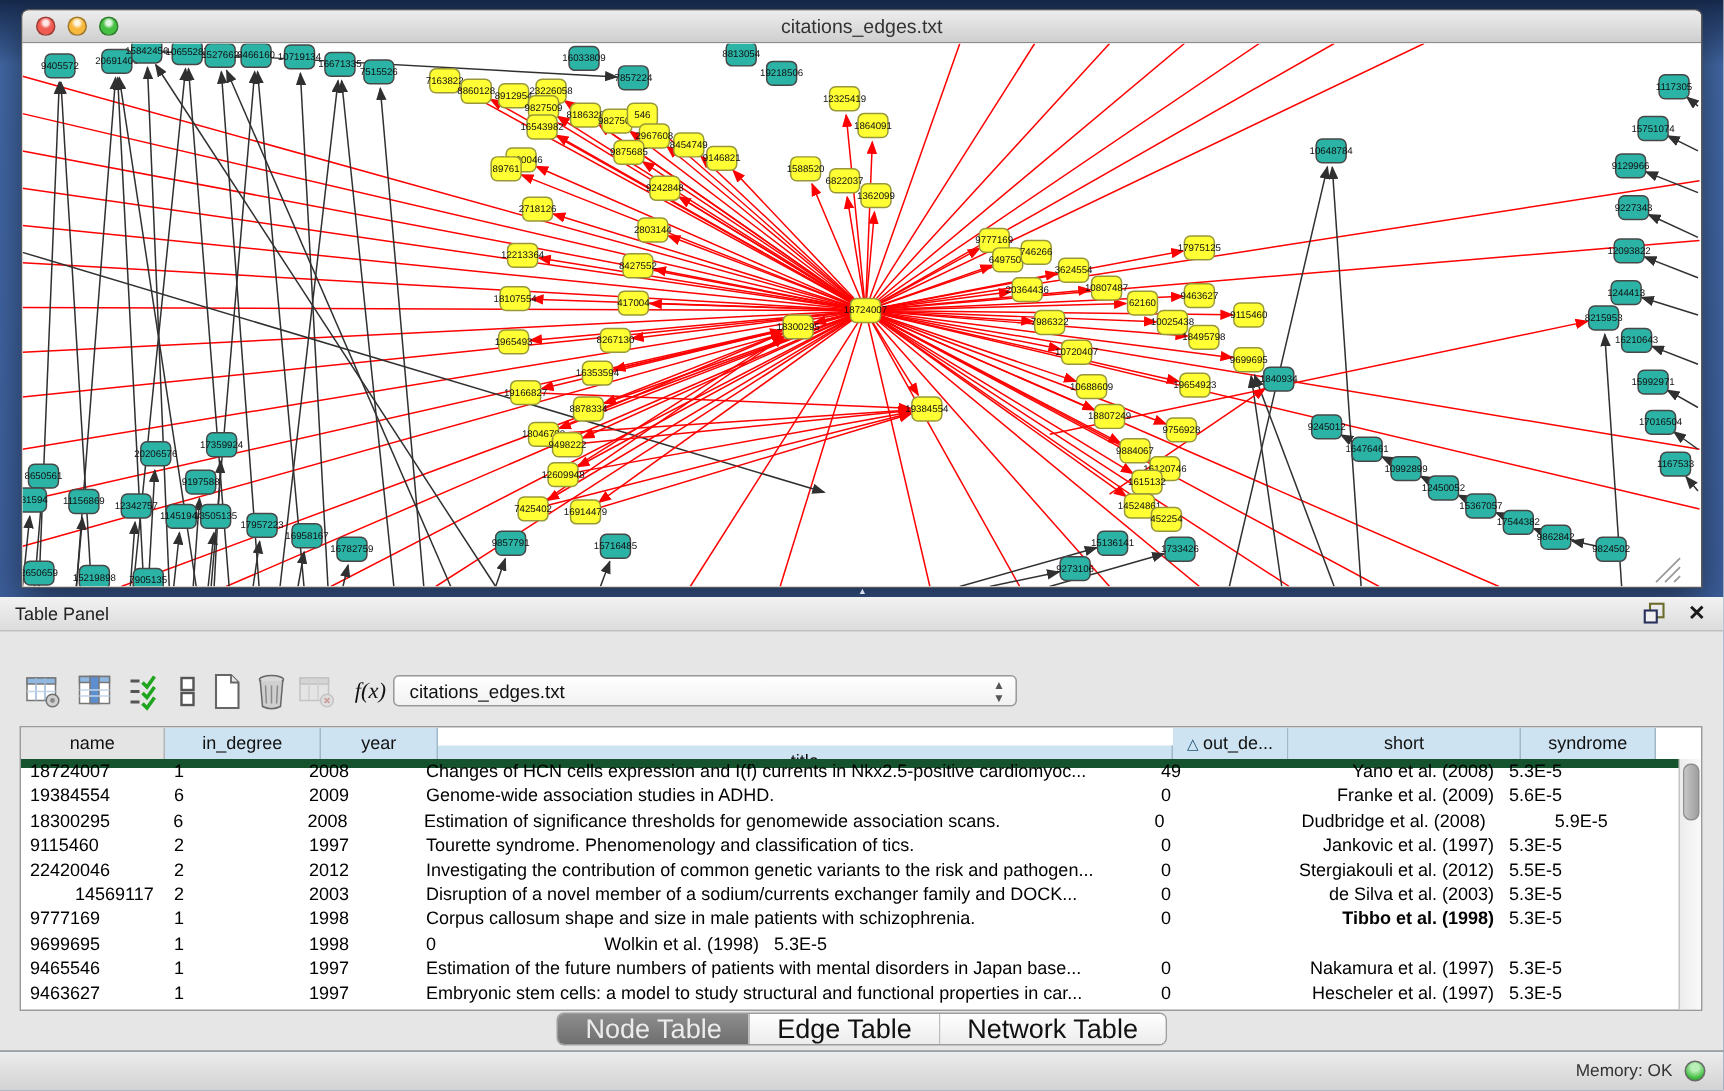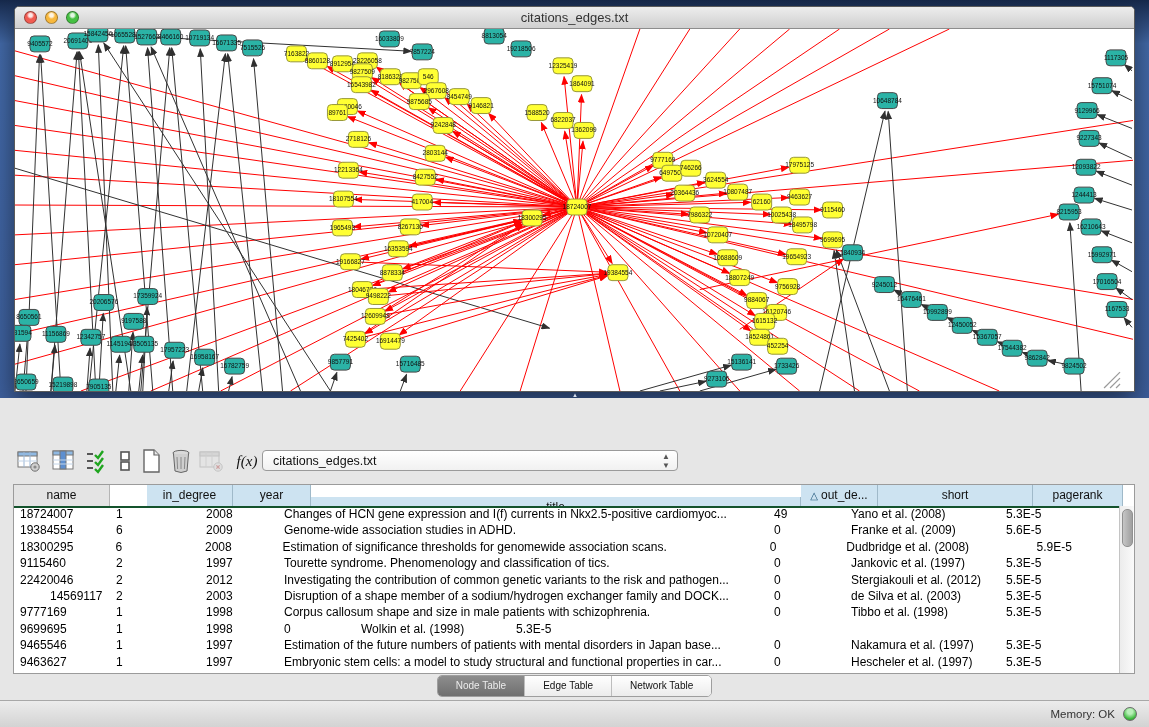--- a/index.html
+++ b/index.html
@@ -28,37 +28,37 @@
   .toolbar{position:absolute;left:0;top:50px;height:28px;width:100%;}
   .tb-icon{position:absolute;top:0;width:26px;height:26px;border:none;background:transparent;padding:0;cursor:pointer;}
   .fx{font-family:"Liberation Serif",serif;font-style:italic;font-size:15px;color:#111;}
   .combo{position:absolute;left:262px;top:2px;width:416px;height:21px;border:1px solid #9a9a9a;border-radius:4px;
       background:linear-gradient(#ffffff,#f1f1f1);font-size:12.5px;color:#111;line-height:21px;padding-left:10px;
       box-sizing:border-box;cursor:pointer;}
   .combo .arrows{position:absolute;right:7px;top:1px;font-size:8px;line-height:9px;color:#555;text-align:center;}
   
   .table-frame{position:absolute;left:13px;top:86px;width:1122px;height:190px;border:1px solid #9b9b9b;
       background:#fff;box-sizing:border-box;overflow:hidden;}
-  .thead{display:flex;height:21px;border-bottom:2px solid #14532d;}
+  .thead{display:flex;height:21px;border-bottom:6px solid #14532d;}
   .th{box-sizing:border-box;border-right:1px solid #9fb9c9;background:#cde3f1;font-size:12px;color:#111;
       text-align:center;line-height:20px;overflow:hidden;white-space:nowrap;cursor:pointer;}
   .th.first{background:#e4e4e4;border-right:1px solid #b5b5b5;}
   .sort-tri{color:#1a5276;font-size:10px;margin-right:3px;}
   .tbody{position:absolute;left:0;top:21px;right:14px;bottom:0;}
   .tr{display:flex;height:16.4px;cursor:default;}
   .td{box-sizing:border-box;font-size:12px;color:#000;white-space:nowrap;overflow:hidden;padding:1px 4px 0 6px;}
-  .td.c{text-align:left;}
+  .td.c{text-align:right;}
   .vscroll{position:absolute;right:0;top:21px;bottom:0;width:14px;border-left:1px solid #c4c4c4;
       background:linear-gradient(90deg,#ececec,#fafafa);}
   .vthumb{position:absolute;left:2px;top:3px;width:9px;height:36px;border-radius:5px;
       background:linear-gradient(90deg,#c6c6c6,#9f9f9f);border:1px solid #909090;cursor:pointer;}
   
   .tabs{position:absolute;left:0;top:277px;width:100%;height:20px;display:flex;justify-content:center;}
   .tabgroup{display:flex;border:1px solid #9e9e9e;border-radius:5px;overflow:hidden;height:20px;background:#fff;}
-  .tab{font-size:10px;line-height:20px;padding:0 18px;color:#111;background:linear-gradient(#ffffff,#ececec);
+  .tab{font-size:18px;line-height:20px;padding:0 18px;color:#111;background:linear-gradient(#ffffff,#ececec);
       border-right:1px solid #bdbdbd;cursor:pointer;text-align:center;}
   .tab:last-child{border-right:none;}
   .tab.active{background:linear-gradient(#8d8d8d,#6f6f6f);color:#ececec;}
   
   .status-bar{position:absolute;left:0;top:700px;width:1149px;height:27px;
       background:linear-gradient(#ececec,#d2d2d2);border-top:1px solid #a8a8a8;}
   .mem{position:absolute;right:34px;top:7px;font-size:11.5px;color:#333;}
   .mem-dot{position:absolute;right:12px;top:6px;width:14px;height:14px;border-radius:50%;
       border:1px solid #6a6a6a;box-sizing:border-box;cursor:pointer;
       background:radial-gradient(circle at 50% 30%,#b8f0b8 0 25%,#3cba3c 70%,#2a8f2a 100%);}
@@ -736,20 +736,28 @@
           <line x1="1091" y1="361" x2="1107" y2="345" stroke="#9a9a9a" stroke-width="1.2"></line>
           <line x1="1097" y1="361" x2="1107" y2="351" stroke="#9a9a9a" stroke-width="1.2"></line>
           <line x1="1103" y1="361" x2="1107" y2="357" stroke="#9a9a9a" stroke-width="1.2"></line>
         </g>
     </svg>
   </div>
 </div>
 <div class="divider-grip">▴</div>
 
 <div class="table-panel">
+  <div class="panel-header">
+    <span class="ph-title">Table Panel</span>
+    <svg class="float-btn" viewBox="0 0 16 16">
+      <rect x="5" y="1.5" width="9" height="9" fill="none" stroke="#6b6b2a" stroke-width="1.4"></rect>
+      <rect x="1.5" y="6" width="8" height="8" fill="#f0f0f0" stroke="#27315c" stroke-width="1.4"></rect>
+    </svg>
+    <span class="close-btn">✕</span>
+  </div>
 
   <div class="toolbar">
     <button class="tb-icon" style="left:16px" title="">
       <svg viewBox="0 0 26 26">
           <rect x="2" y="4" width="19" height="15" fill="#fff" stroke="#777"></rect>
         <rect x="2" y="4" width="19" height="4" fill="#8fb9e3" stroke="#777"></rect>
         <line x1="8" y1="4" x2="8" y2="19" stroke="#9ab6d6"></line>
           <line x1="14" y1="4" x2="14" y2="19" stroke="#9ab6d6"></line>
         <line x1="2" y1="13" x2="21" y2="13" stroke="#c2d4e8"></line>
         <circle cx="19" cy="19" r="4.2" fill="#cfcfcf" stroke="#707070"></circle>
@@ -805,33 +813,33 @@
     <button class="tb-icon fx" style="left:230px;width:34px">f(x)</button>
     <div class="combo">
       <span>citations_edges.txt</span>
       <span class="arrows">▲<br>▼</span>
     </div>
   </div>
 
   <div class="table-frame">
     <div class="thead" id="thead">
         <div class="th first" style="width: 96px;">name</div>
-        <div class="th" style="width: 86px; margin-left: 37px;">in_degree</div>
+        <div class="th" style="width: 104px;">in_degree</div>
         <div class="th" style="width: 78px;">year</div>
         <div class="th" style="width: 490px; margin-top: 12px;">title</div>
         <div class="th" style="width: 77px;"><span class="sort-tri">△</span>out_de...</div>
         <div class="th" style="width: 155px;">short</div>
-        <div class="th" style="width: 90px;">pagerank</div>
+        <div class="th" style="width: 90px;">syndrome</div>
       </div>
     <div class="tbody" id="tbody">
         <div class="tr">
           <div class="td" style="width: 96px;">18724007</div>
           <div class="td" style="width: 90px;">1</div>
           <div class="td" style="width: 78px;">2008</div>
-          <div class="td" style="width: 490px;">Changes of HCN gene expression and I(f) currents in Nkx2.5-positive cardiomyoc...</div>
+          <div class="td" style="width: 490px;">Changes of HCN cells expression and I(f) currents in Nkx2.5-positive cardiomyoc...</div>
           <div class="td" style="width: 77px;">49</div>
           <div class="td c" style="width: 155px;">Yano et al. (2008)</div>
           <div class="td" style="width: 90px;">5.3E-5</div>
         </div>
         <div class="tr">
           <div class="td" style="width: 96px;">19384554</div>
           <div class="td" style="width: 90px;">6</div>
           <div class="td" style="width: 78px;">2009</div>
           <div class="td" style="width: 490px;">Genome-wide association studies in ADHD.</div>
           <div class="td" style="width: 77px;">0</div>
@@ -862,32 +870,32 @@
           <div class="td" style="width: 78px;">2012</div>
           <div class="td" style="width: 490px;">Investigating the contribution of common genetic variants to the risk and pathogen...</div>
           <div class="td" style="width: 77px;">0</div>
           <div class="td c" style="width: 155px;">Stergiakouli et al. (2012)</div>
           <div class="td" style="width: 90px;">5.5E-5</div>
         </div>
         <div class="tr">
           <div class="td" style="width: 96px; padding-left: 36px;">14569117</div>
           <div class="td" style="width: 90px;">2</div>
           <div class="td" style="width: 78px;">2003</div>
-          <div class="td" style="width: 490px;">Disruption of a shape member of a sodium/hydrogen exchanger family and DOCK...</div>
+          <div class="td" style="width: 490px;">Disruption of a novel member of a sodium/currents exchanger family and DOCK...</div>
           <div class="td" style="width: 77px;">0</div>
           <div class="td c" style="width: 155px;">de Silva et al. (2003)</div>
           <div class="td" style="width: 90px;">5.3E-5</div>
         </div>
         <div class="tr">
           <div class="td" style="width: 96px;">9777169</div>
           <div class="td" style="width: 90px;">1</div>
           <div class="td" style="width: 78px;">1998</div>
           <div class="td" style="width: 490px;">Corpus callosum shape and size in male patients with schizophrenia.</div>
           <div class="td" style="width: 77px;">0</div>
-          <div class="td c" style="width: 155px;">Tibbo et al. (1998)</div>
+          <div class="td c" style="width: 155px; font-weight: bold;">Tibbo et al. (1998)</div>
           <div class="td" style="width: 90px;">5.3E-5</div>
         </div>
         <div class="tr">
           <div class="td" style="width: 96px;">9699695</div>
           <div class="td" style="width: 90px;">1</div>
           <div class="td" style="width: 78px;">1998</div>
           <div class="td" style="width: 77px;">0</div>
           <div class="td c" style="width: 155px;">Wolkin et al. (1998)</div>
           <div class="td" style="width: 90px;">5.3E-5</div>
         </div>

